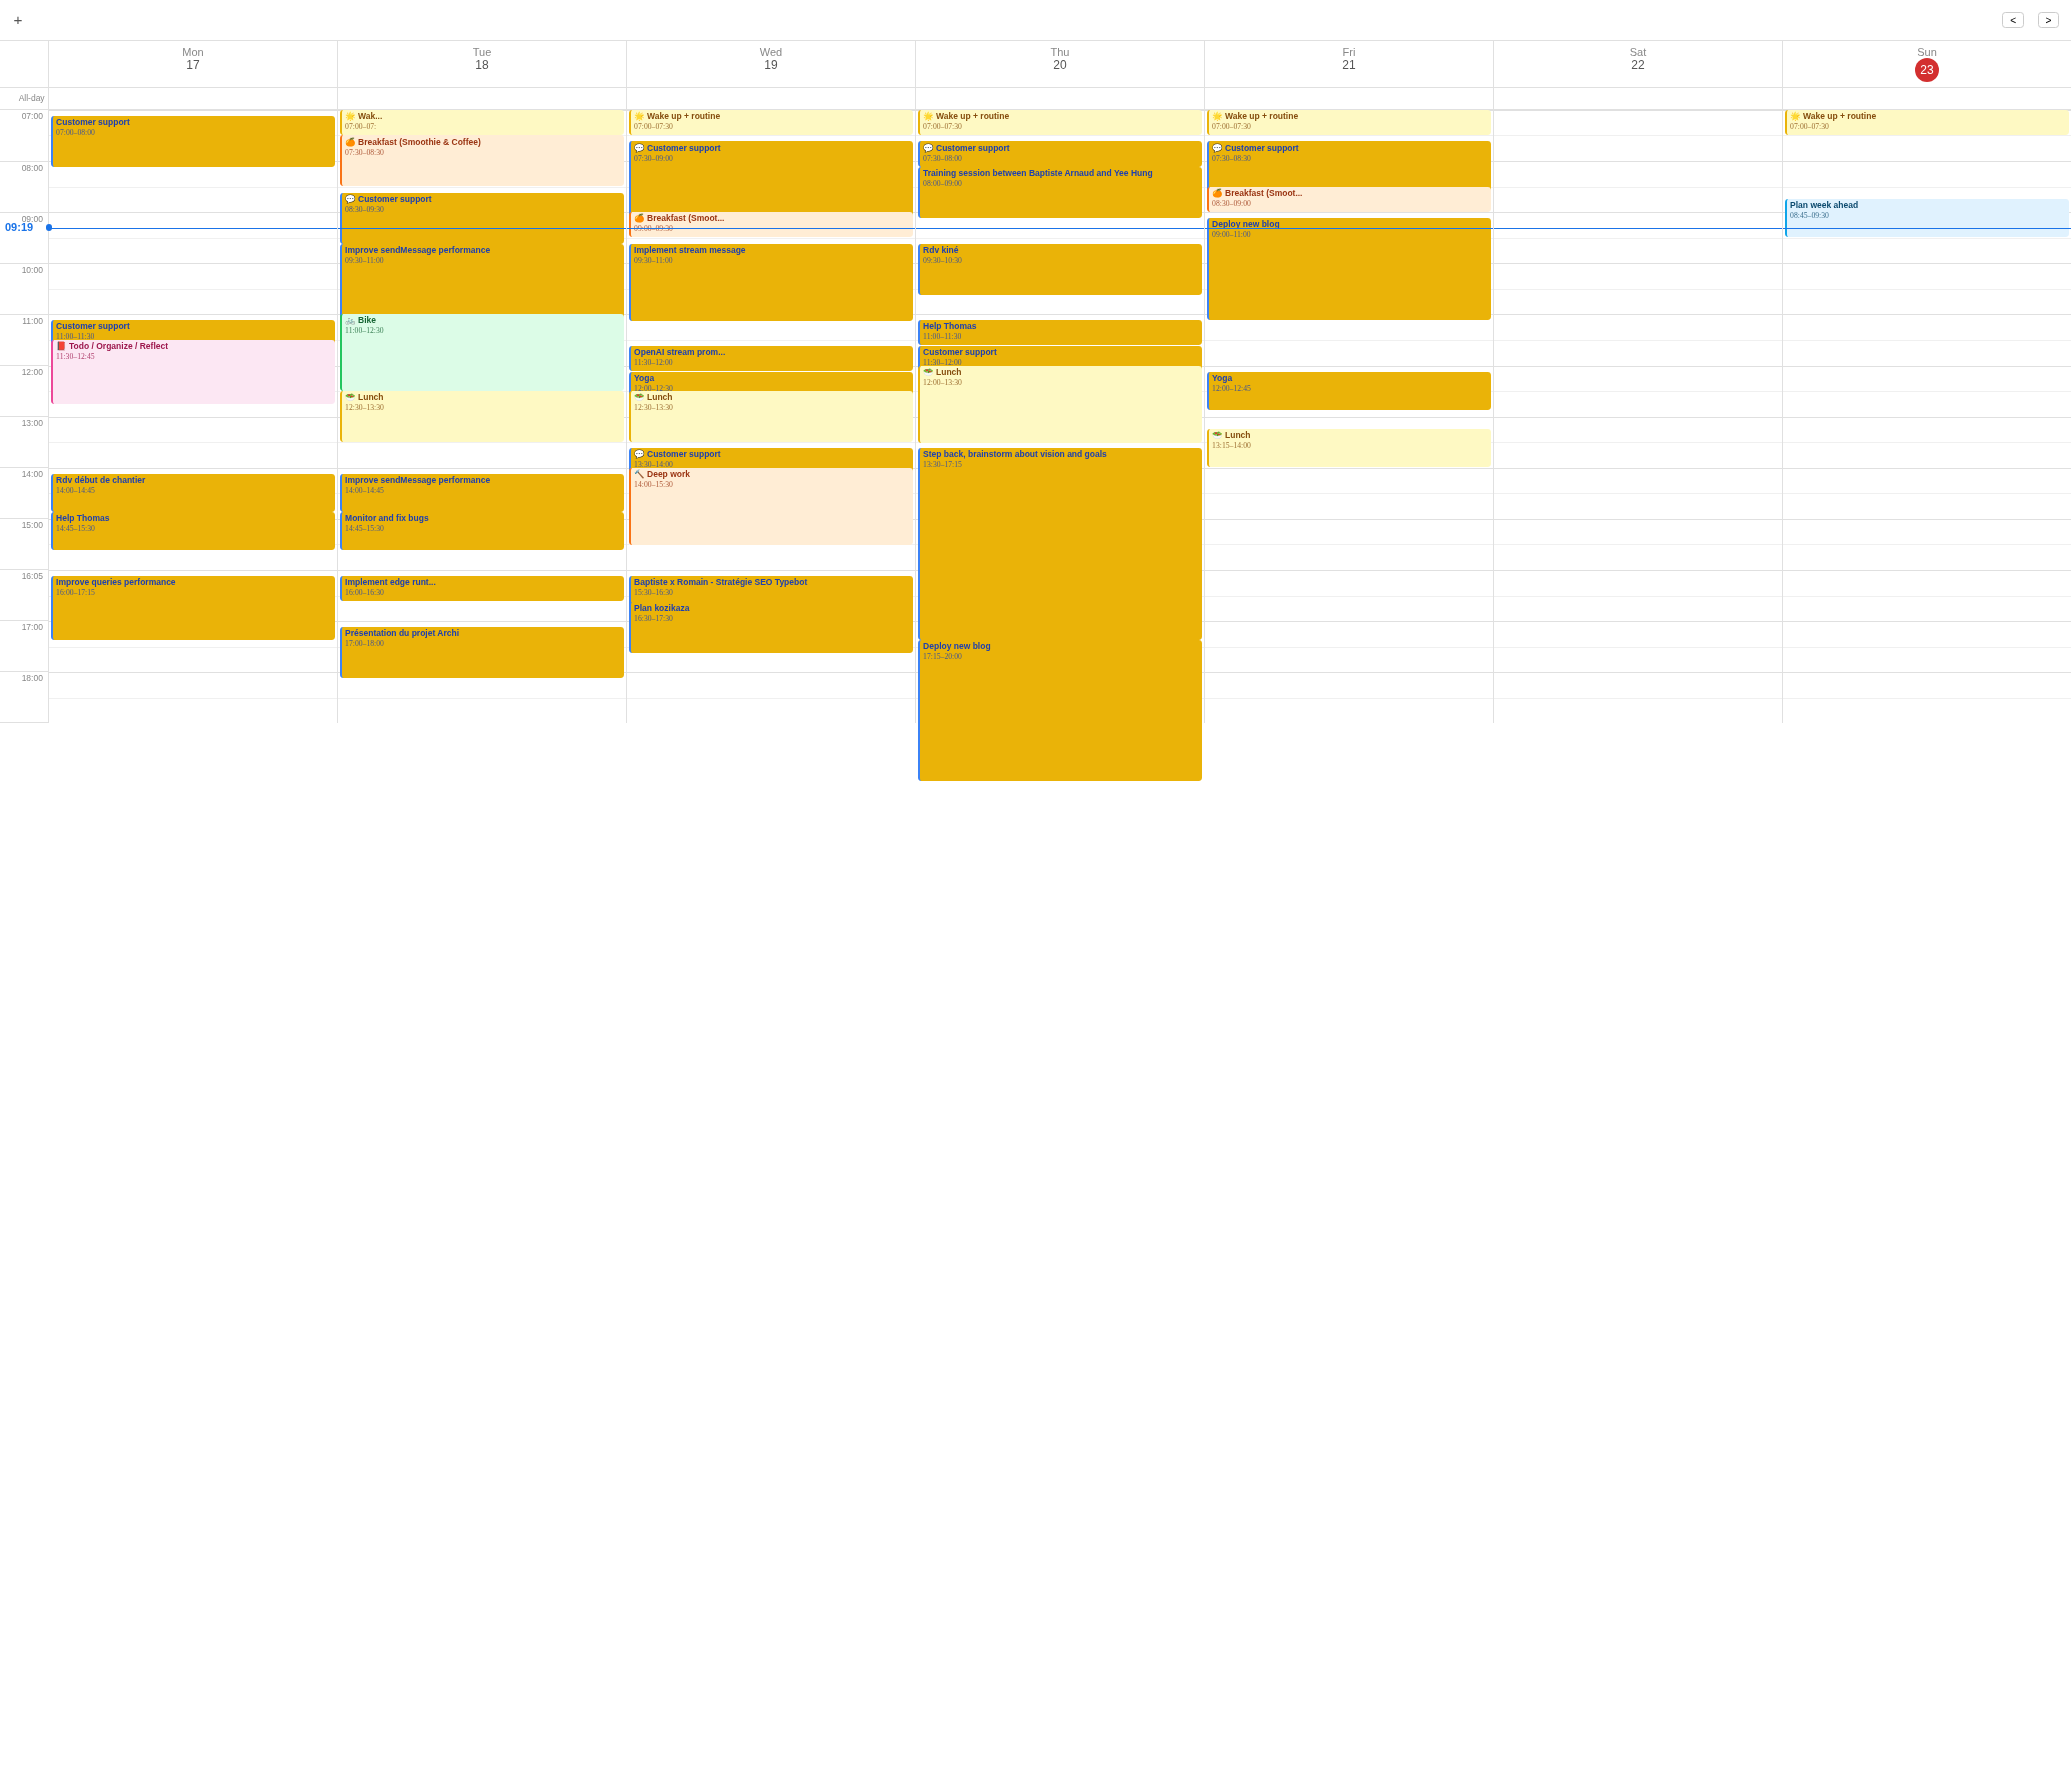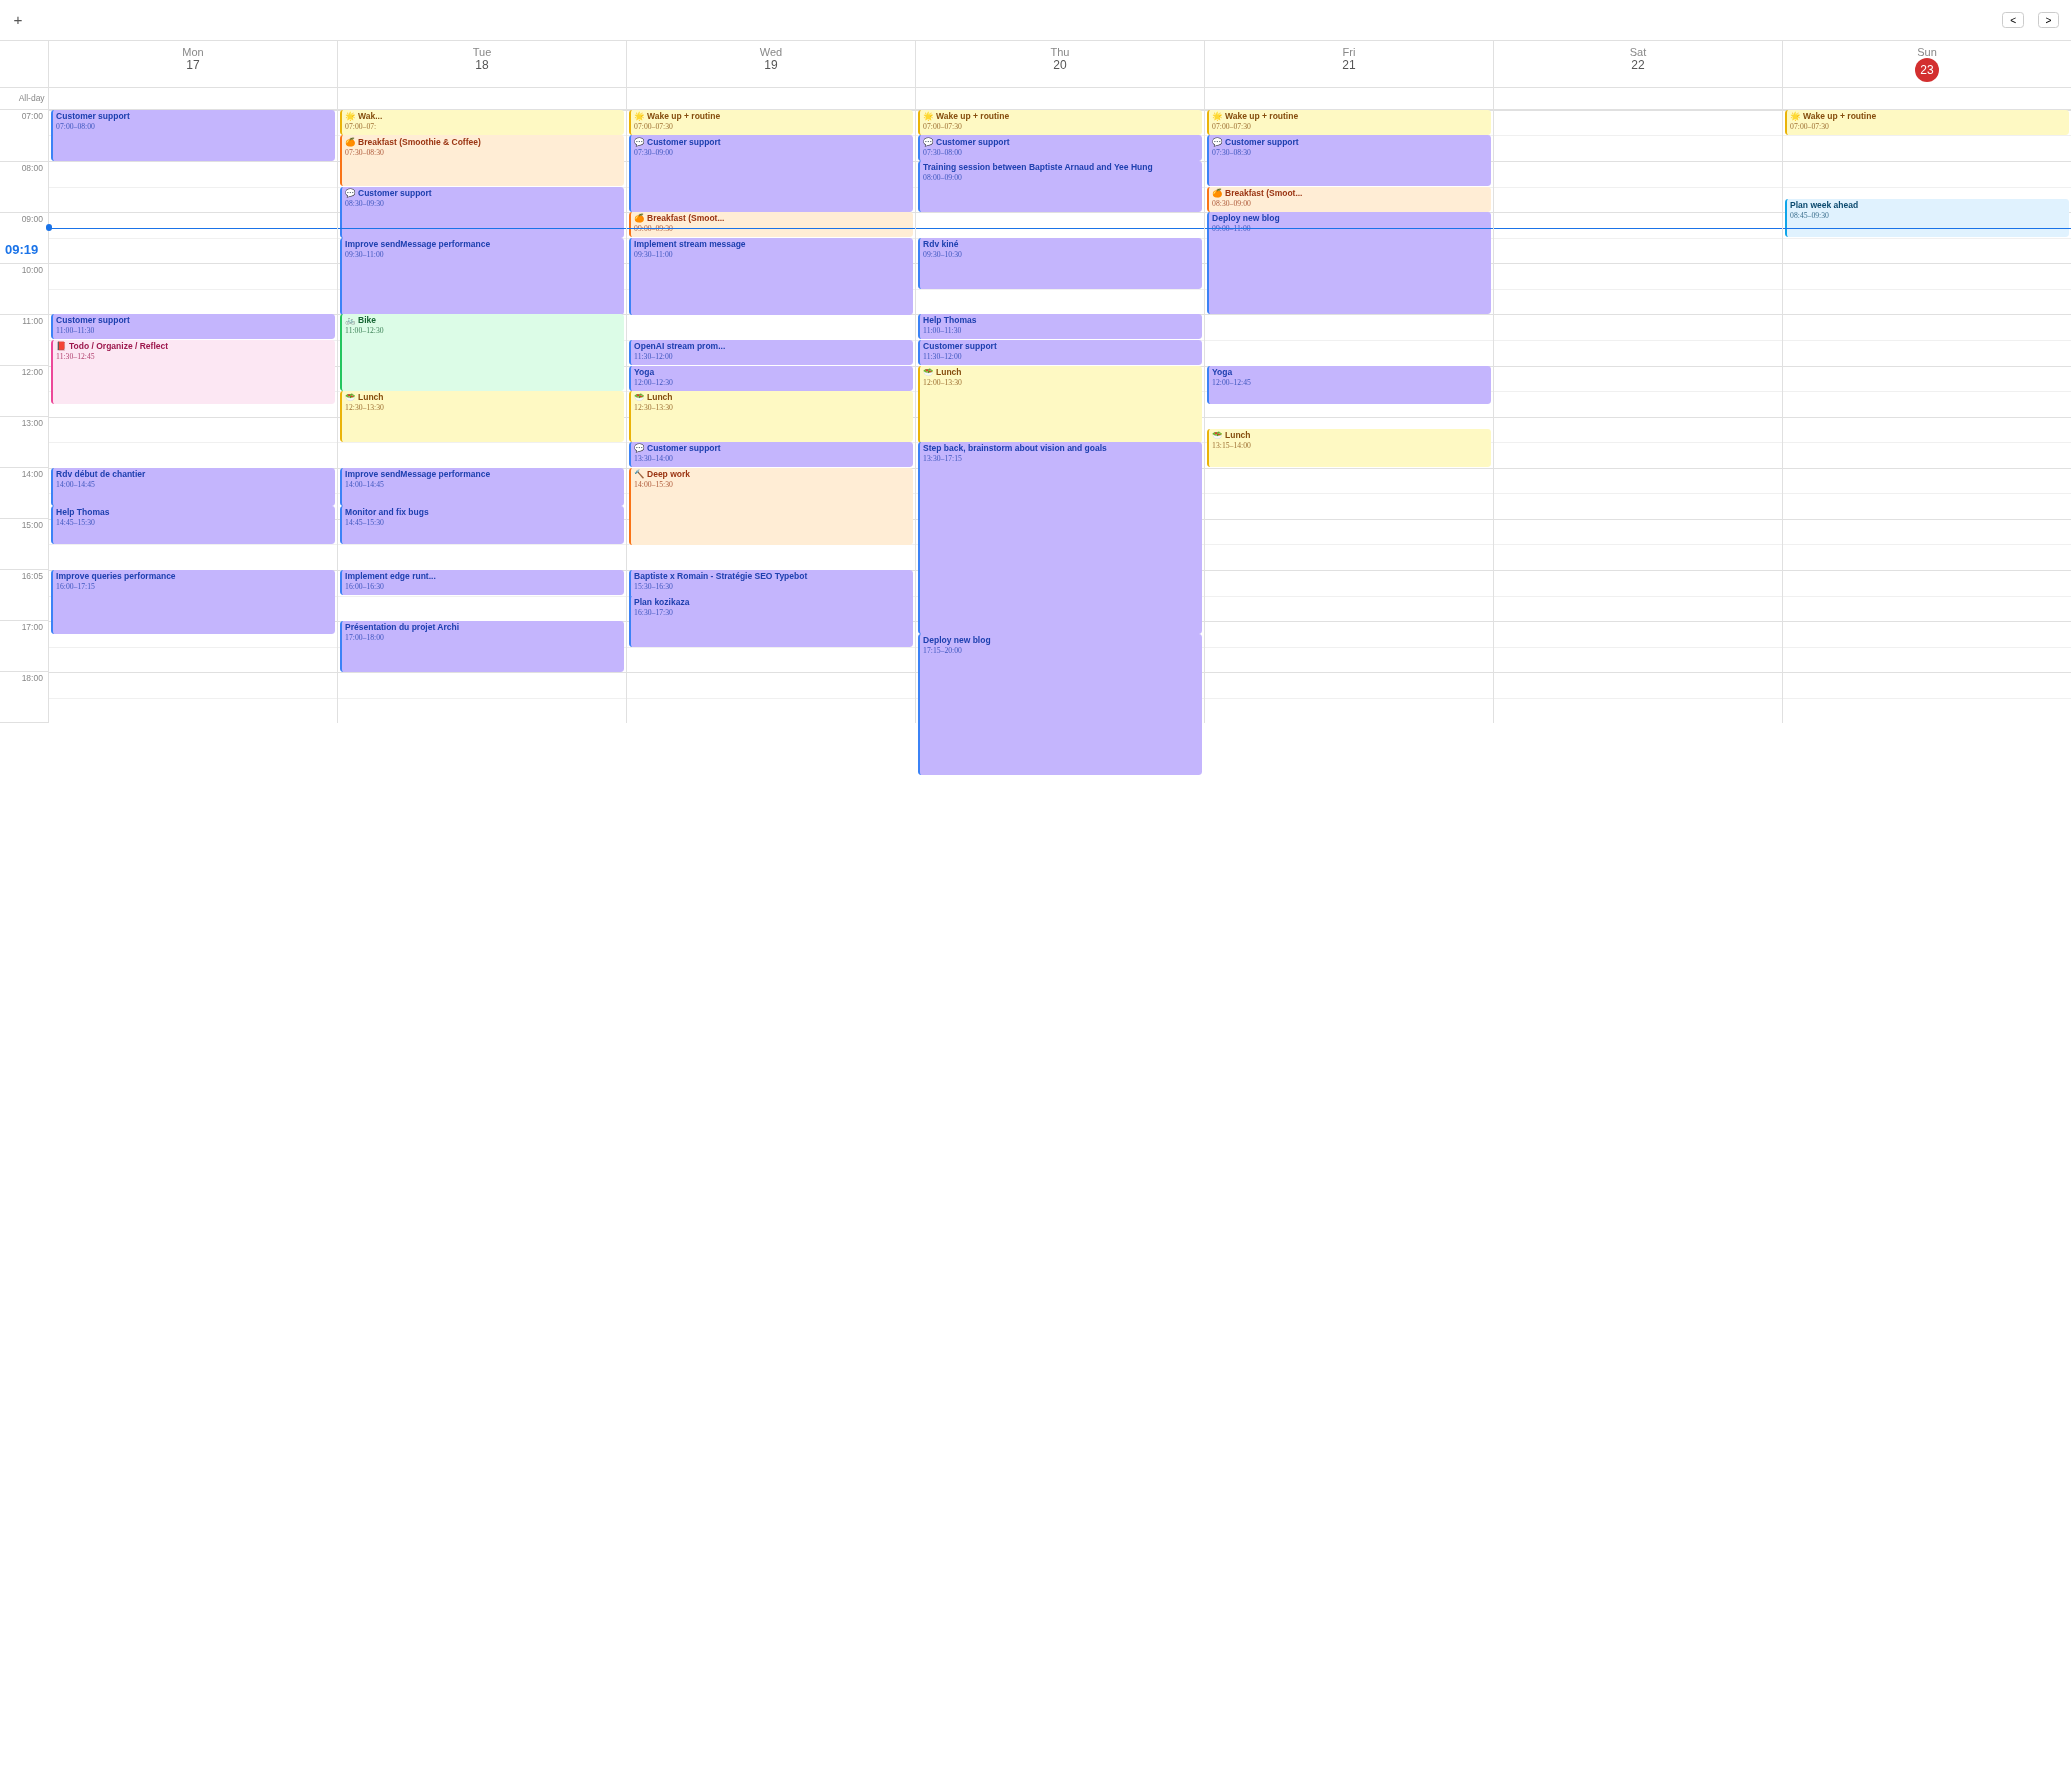--- a/index.html
+++ b/index.html
@@ -36,29 +36,29 @@
     .days-grid { display: flex; flex: 1; position: relative; }
     .day-col { flex: 1; border-left: 0.9px solid #e0e0e0; position: relative; }
     
     
     .hour-line { position: absolute; left: 0; right: 0; height: 0.9px; background: #e0e0e0; }
     .half-line { position: absolute; left: 0; right: 0; height: 0.9px; background: #f0f0f0; }
     
     
     .current-time-line { position: absolute; left: 0; right: 0; height: 1.7px; background: #1a73e8; z-index: 10; }
     .current-time-dot { position: absolute; left: -3.4px; top: -3.4px; width: 6.8px; height: 6.8px; background: #1a73e8; border-radius: 50%; }
-    .current-time-label { position: absolute; left: -44px; top: -6.8px; font-size: 13px; font-weight: 600; color: #1a73e8; margin-top: 21px; }
+    .current-time-label { position: absolute; left: -44px; top: -6.8px; font-size: 11px; font-weight: 600; color: #1a73e8; }
     
     
     .event { position: absolute; left: 1.7px; right: 1.7px; border-radius: 3.4px; padding: 1.7px 3.4px; font-size: 8.5px; overflow: hidden; cursor: pointer; z-index: 5; }
     .event-title { font-weight: 600; line-height: 1.3; white-space: nowrap; overflow: hidden; text-overflow: ellipsis; }
     .event-time { font-size: 7.7px; opacity: 0.8; white-space: nowrap; font-family: Liberation Serif, serif; }
     
     
-    .ev-blue { background: #c4b5fd; color: #1e40af; border-left: 2.6px solid #3b82f6; }
+    .ev-blue { background: #eab308; color: #1e40af; border-left: 2.6px solid #3b82f6; margin-top: 6px; }
     .ev-green { background: #dcfce7; color: #166534; border-left: 2.6px solid #22c55e; }
     .ev-yellow { background: #fef9c3; color: #854d0e; border-left: 2.6px solid #eab308; }
     .ev-pink { background: #fce7f3; color: #9d174d; border-left: 2.6px solid #ec4899; }
     .ev-orange { background: #ffedd5; color: #9a3412; border-left: 2.6px solid #f97316; }
     .ev-lightblue { background: #e0f2fe; color: #0c4a6e; border-left: 2.6px solid #0ea5e9; }
     
     .plus-btn { background: none; border: none; font-size: 15.3px; cursor: pointer; color: #555; padding: 0 3.4px; }
     .nav-btn { background: none; border: 0.9px solid #ccc; border-radius: 3.4px; padding: 1.7px 6.8px; cursor: pointer; font-size: 10.2px; margin: 0 1.7px; }
     
     .header-left { display: flex; align-items: center; gap: 6.8px; }

